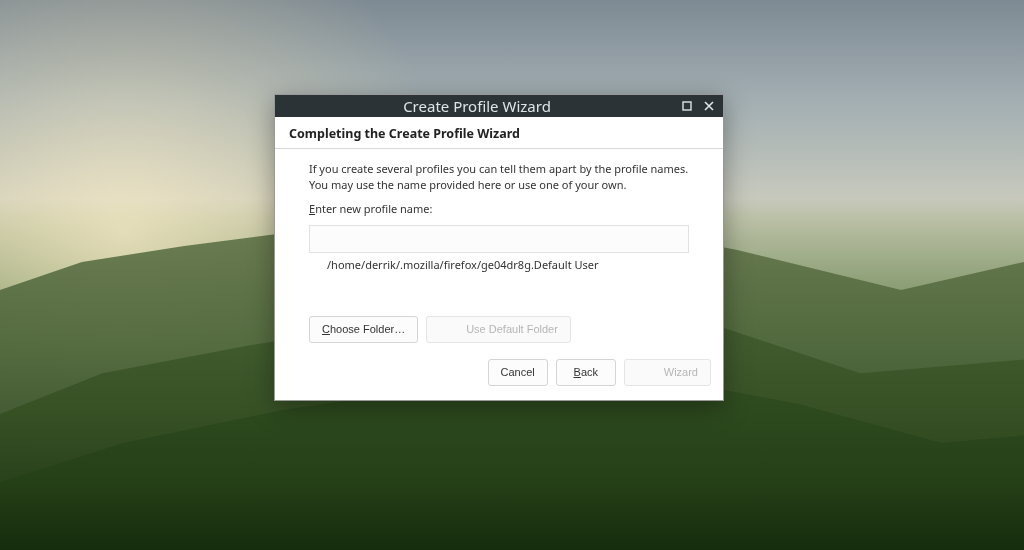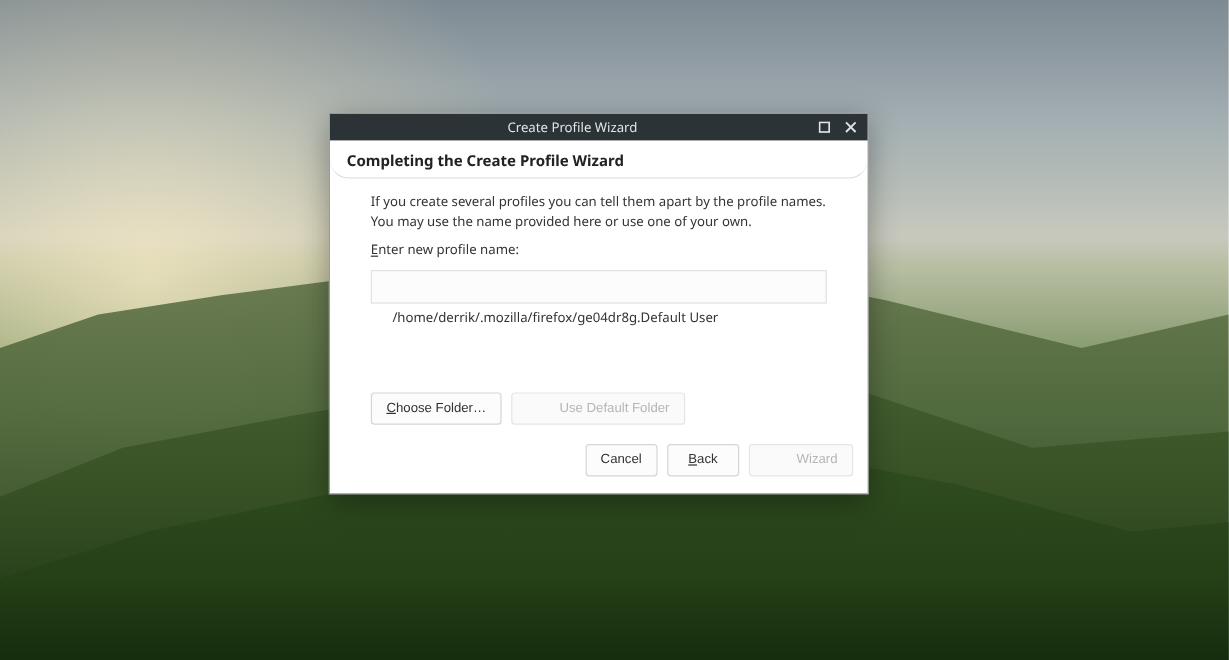--- a/index.html
+++ b/index.html
@@ -39,39 +39,38 @@
       background: #ffffff;
       border: 1px solid rgba(0,0,0,0.4);
       box-shadow: 0 6px 24px rgba(0,0,0,0.35);
     }
     .titlebar {
       height: 22px;
       background: #2b3337;
       color: #dfe4e6;
       display: flex; align-items: center;
       padding: 0 6px;
-      font-size: 11px;
+      font-size: 15px;
     }
     .titlebar .title { flex: 1; text-align: center; }
     .titlebar .ctrl {
       width: 16px; height: 16px;
       margin-left: 6px;
       display: flex; align-items: center; justify-content: center;
       color: #dfe4e6;
       cursor: pointer;
     }
     .titlebar .ctrl svg { display: block; }
 
     .heading {
       padding: 8px 14px 6px 14px;
       font-weight: 700;
       font-size: 12.5px;
       color: #222;
       border-bottom: 1px solid #d8d8d8;
-      border-radius: 16px;
     }
     .body {
       padding: 12px 34px 8px 34px;
       font-size: 11px;
       color: #333;
       line-height: 1.45;
     }
     .body p { margin-bottom: 8px; }
     .label { margin-top: 4px; margin-bottom: 4px; }
     .underline-access { text-decoration: underline; }
@@ -79,21 +78,21 @@
       display: block;
       width: 100%; height: 28px;
       border: 1px solid #e2e2e2;
       background: #fcfcfc;
       padding: 4px 6px;
       font-size: 11px;
       color: #333;
     }
     .path { padding-left: 18px; margin-top: 4px; margin-bottom: 8px; max-width: 100%; color:#333; }
 
-    .folder-row { margin-top: 54px; display: flex; gap: 8px; }
+    .folder-row { margin-top: 43px; display: flex; gap: 8px; }
     .btn {
       height: 27px;
       padding: 0 12px;
       font-size: 11px;
       color: #333;
       background: #fcfcfc;
       border: 1px solid #d5d5d5;
       border-radius: 3px;
       cursor: pointer;
     }

